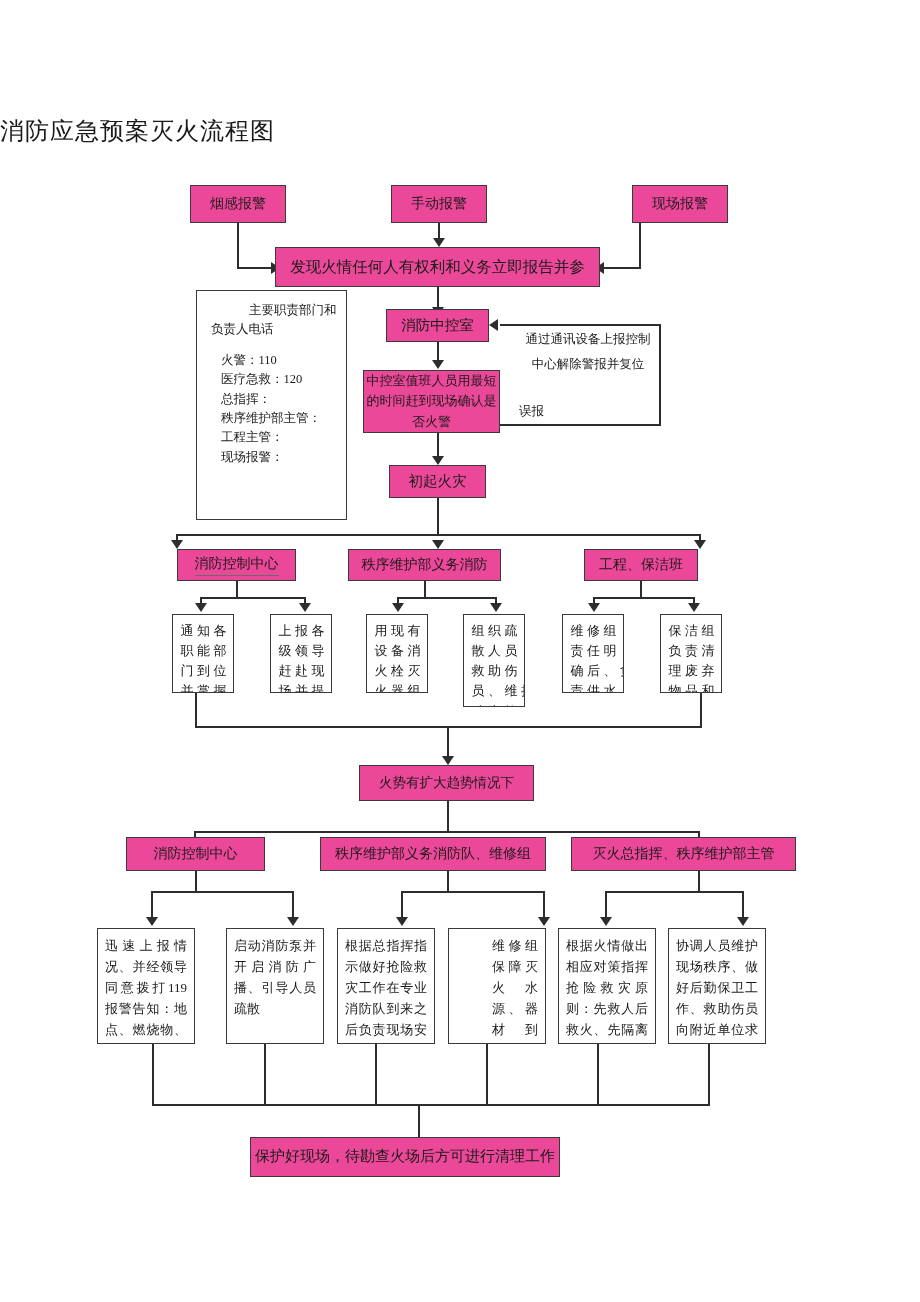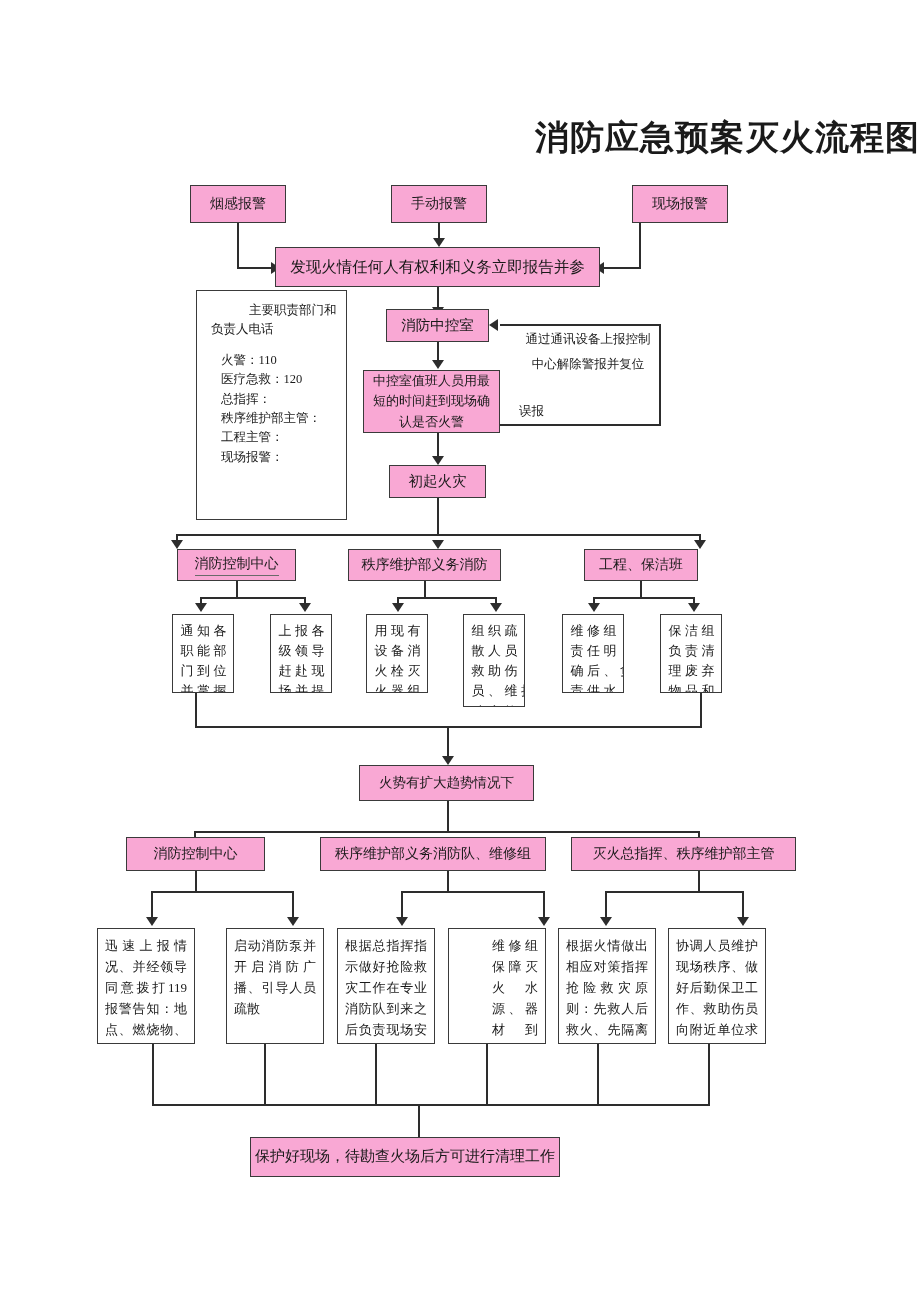--- a/index.html
+++ b/index.html
@@ -11,36 +11,36 @@
     position:relative;
     width:920px;
     height:1302px;
     background:#ffffff;
     overflow:hidden;
   }
   .box{
     position:absolute;
     box-sizing:border-box;
     border:1.5px solid #3a3a3a;
-    background:#f9a8d4;
+    background:#ec4899;
     display:flex;
     align-items:center;
     justify-content:center;
     text-align:center;
     font-size:14px;
     line-height:1.45;
     overflow:hidden;
     z-index:3;
   }
   .title{
     position:absolute;
     width:100%;
-    text-align:right;
-    font-size:34px;
-    font-weight:bold;
+    text-align:left;
+    font-size:24px;
+    font-weight:normal;
     letter-spacing:1px;
     font-family:"Liberation Sans","DejaVu Sans",sans-serif;
   }
   .plainlabel{
     position:absolute;
     font-size:12.5px;
     line-height:1.5;
     text-align:center;
     z-index:4;
     background:transparent;
@@ -165,21 +165,21 @@
     <div class="ln">现场报警：</div>
   </div>
 
   <div class="box" style="left:386px;top:309px;width:103px;height:33px;font-size:14.5px;">
     <span>消防中控室</span>
   </div>
 
   <div class="ln-v" style="left:437px;top:342px;height:20px;"></div>
   <div class="arw arw-d" style="left:432px;top:360px;"></div>
 
-  <div class="box" style="left:363px;top:370px;width:137px;height:63px;font-size:13px;line-height:1.55;padding:0 6px;">
+  <div class="box" style="left:363px;top:370px;width:137px;height:63px;font-size:13px;line-height:1.55;padding:0 0;">
     <span>中控室值班人员用最短的时间赶到现场确认是否火警</span>
   </div>
 
   <div class="ln-h" style="left:500px;top:424px;width:161px;"></div>
   <div class="ln-v" style="left:659px;top:325px;height:99px;"></div>
   <div class="ln-h" style="left:500px;top:324px;width:161px;"></div>
   <div class="arw arw-l" style="left:489px;top:319px;"></div>
 
   <div class="plainlabel" style="left:513px;top:330px;width:150px;">通过通讯设备上报控制</div>
   <div class="plainlabel" style="left:513px;top:355px;width:150px;">中心解除警报并复位</div>

